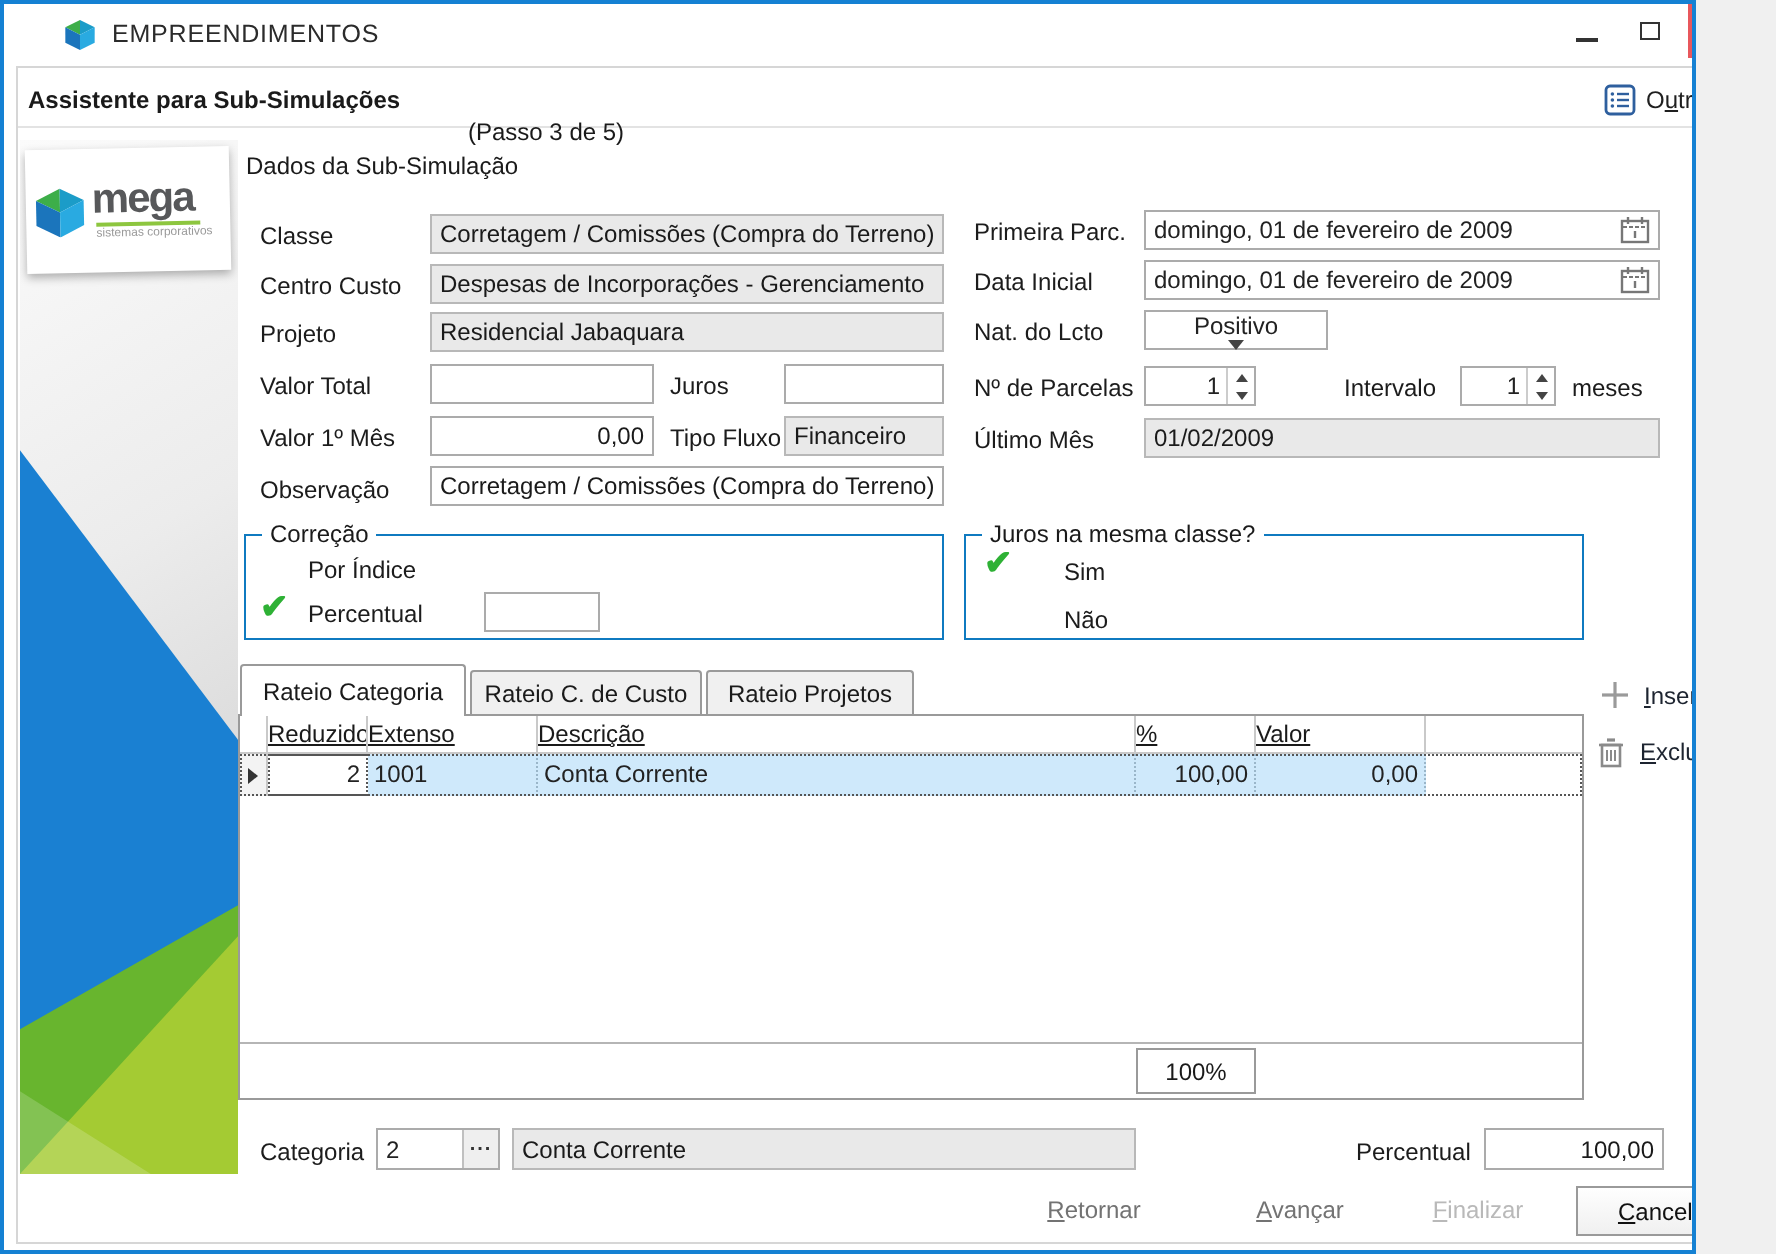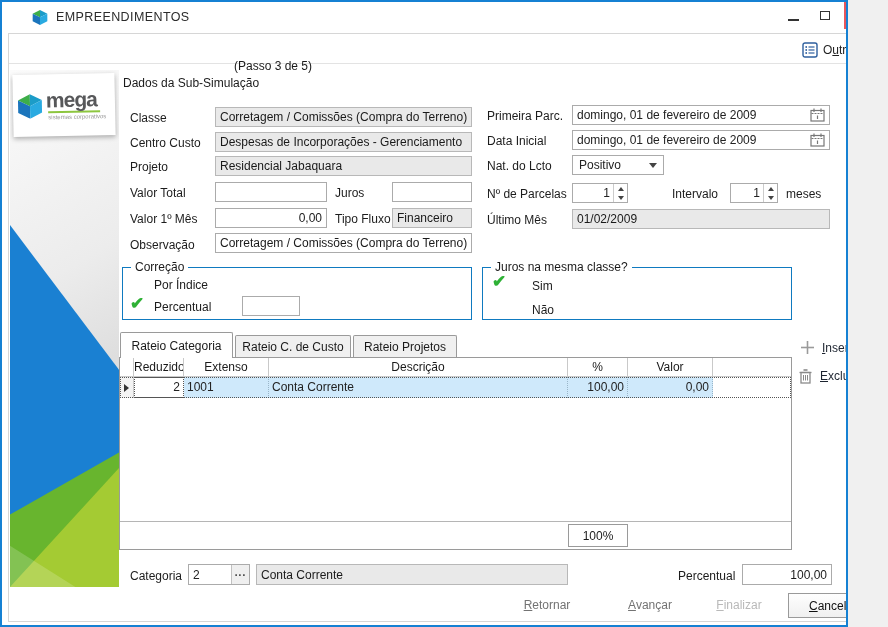--- a/index.html
+++ b/index.html
@@ -69,21 +69,21 @@
   .groupbox { position: absolute; border: 1px solid #0f7ac0; }
   .groupbox .gb-title { position: absolute; top: -8px; left: 8px; background: #fff; padding: 0 4px; color: #1a1a1a; }
   .check { color: #2eb135; font-size: 17px; font-weight: bold; line-height: 16px; }
 
   
   .tab { position: absolute; height: 22px; top: 333px; background: #f0f0f0; border: 1px solid #9a9a9a; border-bottom: none;
     border-radius: 2px 2px 0 0; display: flex; align-items: center; justify-content: center; cursor: pointer; color: #1a1a1a; }
   .tab.active { top: 330px; height: 26px; background: #fff; z-index: 3; }
   .grid { position: absolute; left: 117px; top: 355px; width: 673px; height: 193px; border: 1px solid #9a9a9a; background: #fff; z-index: 2; display: flex; flex-direction: column; }
   .grid-header { display: flex; height: 19px; border-bottom: 1px solid #c9c9c9; }
-  .grid-header span { border-right: 1px solid #c9c9c9; text-align: center; padding-top: 2px; color: #1a1a1a; overflow: hidden; }
+  .grid-header span { border-right: 1px solid #c9c9c9; text-align: left; padding-top: 2px; color: #1a1a1a; overflow: hidden; text-decoration: underline; }
   .grid-row { display: flex; height: 21px; outline: 1px dotted #555; outline-offset: -1px; cursor: pointer; }
   .grid-row .cell { background: #cfe9fb; border-right: 1px dotted #9ab6c9; padding: 3px 3px 0 3px; white-space: nowrap; overflow: hidden; }
   .grid-row .cell.first { background: #fff; outline: 1px dotted #555; outline-offset: -1px; text-align: right; }
   .grid-row .cell.num { text-align: right; }
   .c0 { width: 14px; } .c1 { width: 50px; } .c2 { width: 85px; } .c3 { width: 299px; } .c4 { width: 60px; } .c5 { width: 85px; }
   .ind-cell { width: 14px; background: #f3f3f3; border-right: 1px solid #c9c9c9; display: flex; align-items: center; justify-content: center; }
   .row-arrow { width: 0; height: 0; border-top: 4px solid transparent; border-bottom: 4px solid transparent; border-left: 5px solid #333; }
   .grid-body { flex: 1; background: #fff; }
   .grid-footer { height: 28px; border-top: 1px solid #b5b5b5; position: relative; background: #fff; }
   .total-box { position: absolute; left: 448px; top: 2px; width: 60px; height: 23px; border: 1px solid #9a9a9a; display: flex;
@@ -127,20 +127,21 @@
     <span class="win-btn btn-max">
         <span class="glyph-max"></span>
       </span>
     <span class="btn-close">
         <span>✕</span>
       </span>
   </div>
 
   <div class="panel"></div>
   <div class="header-strip"></div>
+  <span class="subtitle">Assistente para Sub-Simulações</span>
   <span class="step">(Passo 3 de 5)</span>
   <div class="outros-btn">
     <svg width="16" height="16" viewBox="0 0 16 16">
       <rect x="1" y="1" width="14" height="14" rx="2" fill="none" stroke="#2e5f9e" stroke-width="1.4"></rect>
       <circle cx="4.2" cy="5" r="0.9" fill="#2e5f9e"></circle>
         <circle cx="4.2" cy="8" r="0.9" fill="#2e5f9e"></circle>
         <circle cx="4.2" cy="11" r="0.9" fill="#2e5f9e"></circle>
       <line x1="6.5" y1="5" x2="12.5" y2="5" stroke="#2e5f9e" stroke-width="1.2"></line>
       <line x1="6.5" y1="8" x2="12.5" y2="8" stroke="#2e5f9e" stroke-width="1.2"></line>
       <line x1="6.5" y1="11" x2="12.5" y2="11" stroke="#2e5f9e" stroke-width="1.2"></line>
@@ -213,21 +214,21 @@
     <svg width="15" height="14" viewBox="0 0 15 14">
       <rect x="1" y="2.5" width="13" height="10.5" fill="none" stroke="#777" stroke-width="1.2"></rect>
       <line x1="4" y1="0.5" x2="4" y2="4" stroke="#777" stroke-width="1.2"></line>
       <line x1="11" y1="0.5" x2="11" y2="4" stroke="#777" stroke-width="1.2"></line>
       <line x1="1.5" y1="5.5" x2="13.5" y2="5.5" stroke="#777" stroke-dasharray="2 1"></line>
       <line x1="7.5" y1="7.5" x2="7.5" y2="11" stroke="#777" stroke-width="1.2"></line>
     </svg>
   </div>
 
   <span class="lbl" style="left:485px; top:157px;">Nat. do Lcto</span>
-  <div class="combo" style="left:570px; top:153px; width:92px;">
+  <div class="combo" style="left:570px; top:153px; width:92px;flex-direction:column;">
     <span>Positivo</span>
     <span class="caret-down"></span>
   </div>
 
   <span class="lbl" style="left:485px; top:185px;">Nº de Parcelas</span>
   <div class="spinner" style="left:570px; top:181px; width:56px;">
     <span class="val">1</span>
     <span class="spin-btns">
       <div>
           <span class="tri-up"></span>

